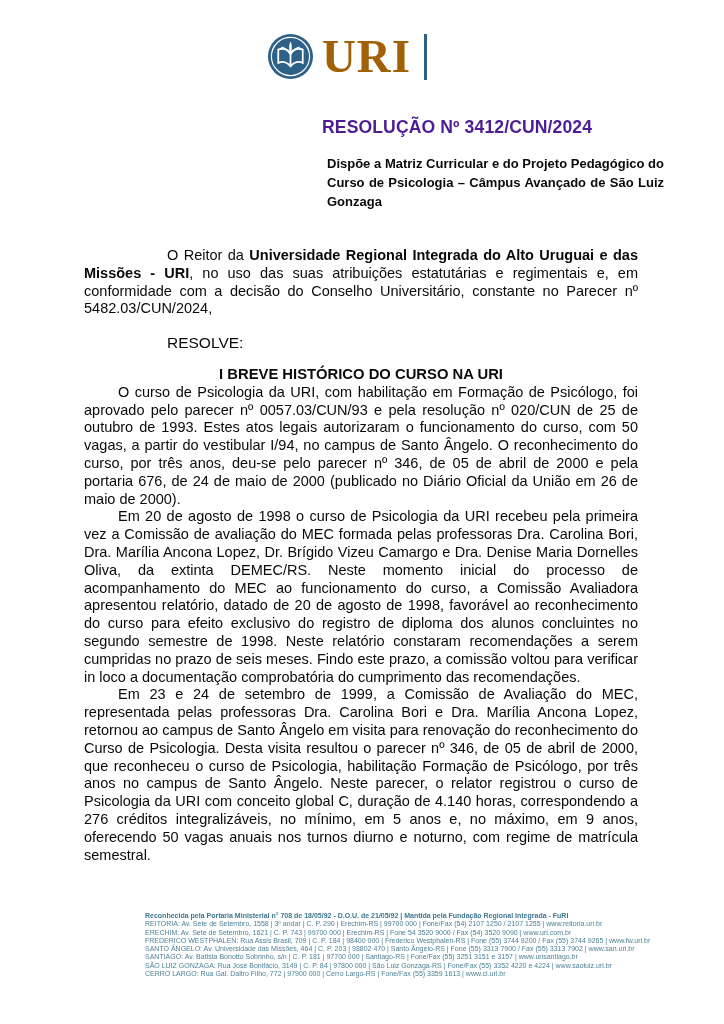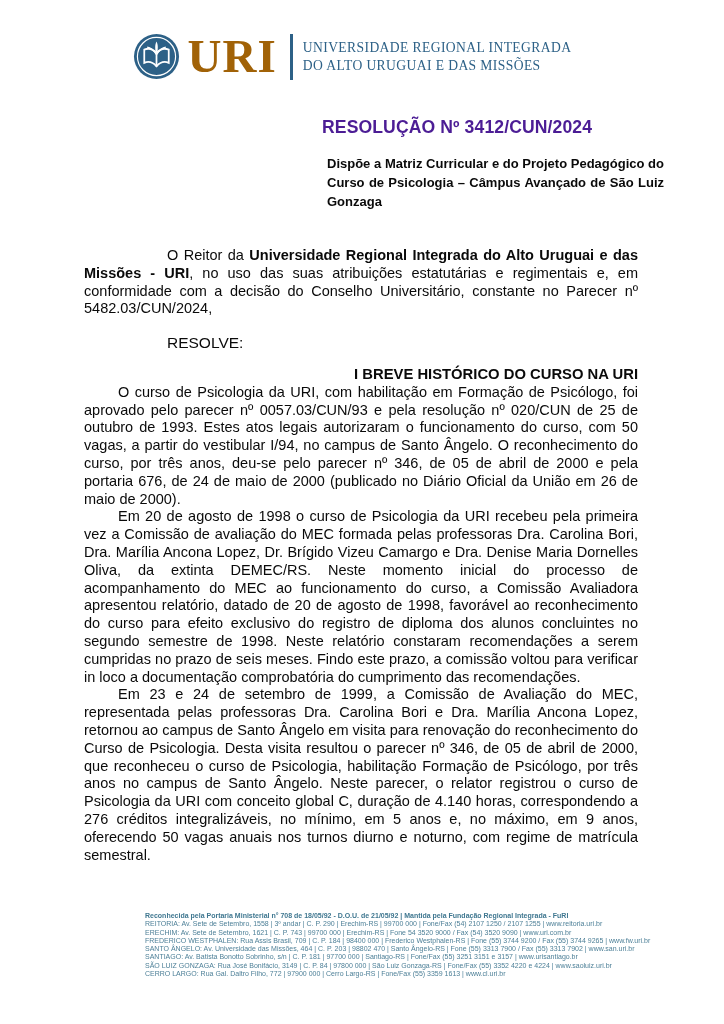--- a/index.html
+++ b/index.html
@@ -69,21 +69,21 @@
   .resolve {
     margin: 16px 0 0 83px;
     font-weight: normal;
     font-size: 15.5px;
   }
   .article { margin-top: 33px; }
   .section-heading {
     font-size: 14.8px;
     font-weight: bold;
     margin: 14px 0 0 0;
-    text-align: right;
+    text-align: center;
   }
   
   .footer {
     position: absolute;
     left: 145px;
     top: 912px;
     width: 560px;
     font-size: 7px;
     line-height: 8.3px;
     color: #4e8098;
@@ -106,24 +106,20 @@
         <circle cx="24" cy="24" r="19.5" fill="none" stroke="#ffffff" stroke-width="1.2"></circle>
         <path d="M24 34 C20 29.5 15 29 11.5 30.5 L11.5 17 C15 15.5 20 16 24 20.5 C28 16 33 15.5 36.5 17 L36.5 30.5 C33 29 28 29.5 24 34 Z" fill="none" stroke="#ffffff" stroke-width="1.8"></path>
         <path d="M24 20.5 L24 34" stroke="#ffffff" stroke-width="1.8"></path>
         <path d="M24 22 C21 17.5 17.5 15 14.5 14.5" stroke="#ffffff" stroke-width="1.4" fill="none"></path>
         <path d="M24 22 C27 17.5 30.5 15 33.5 14.5" stroke="#ffffff" stroke-width="1.4" fill="none"></path>
         <path d="M24 21 C23 15.5 23 13 24 10.5 C25 13 25 15.5 24 21" stroke="#ffffff" stroke-width="1.4" fill="none"></path>
       </svg>
     </span>
     <span class="logo-acronym">URI</span>
     <span class="logo-divider"></span>
-    <span class="logo-name">
-      <span>UNIVERSIDADE REGIONAL INTEGRADA</span>
-      <span>DO ALTO URUGUAI E DAS MISSÕES</span>
-    </span>
   </header>
 
   <section class="title-block">
     <h1 class="res-title">RESOLUÇÃO Nº 3412/CUN/2024</h1>
     <p class="subject">Dispõe a Matriz Curricular e do Projeto Pedagógico do Curso de Psicologia – Câmpus Avançado de São Luiz Gonzaga</p>
   </section>
 
   <main class="doc-body">
     <p class="para indent-lg"><span>O Reitor da </span><b>Universidade Regional Integrada do Alto Uruguai e das Missões - URI</b><span>, no uso das suas atribuições estatutárias e regimentais e, em conformidade com a decisão do Conselho Universitário, constante no Parecer nº 5482.03/CUN/2024,</span></p>
 

